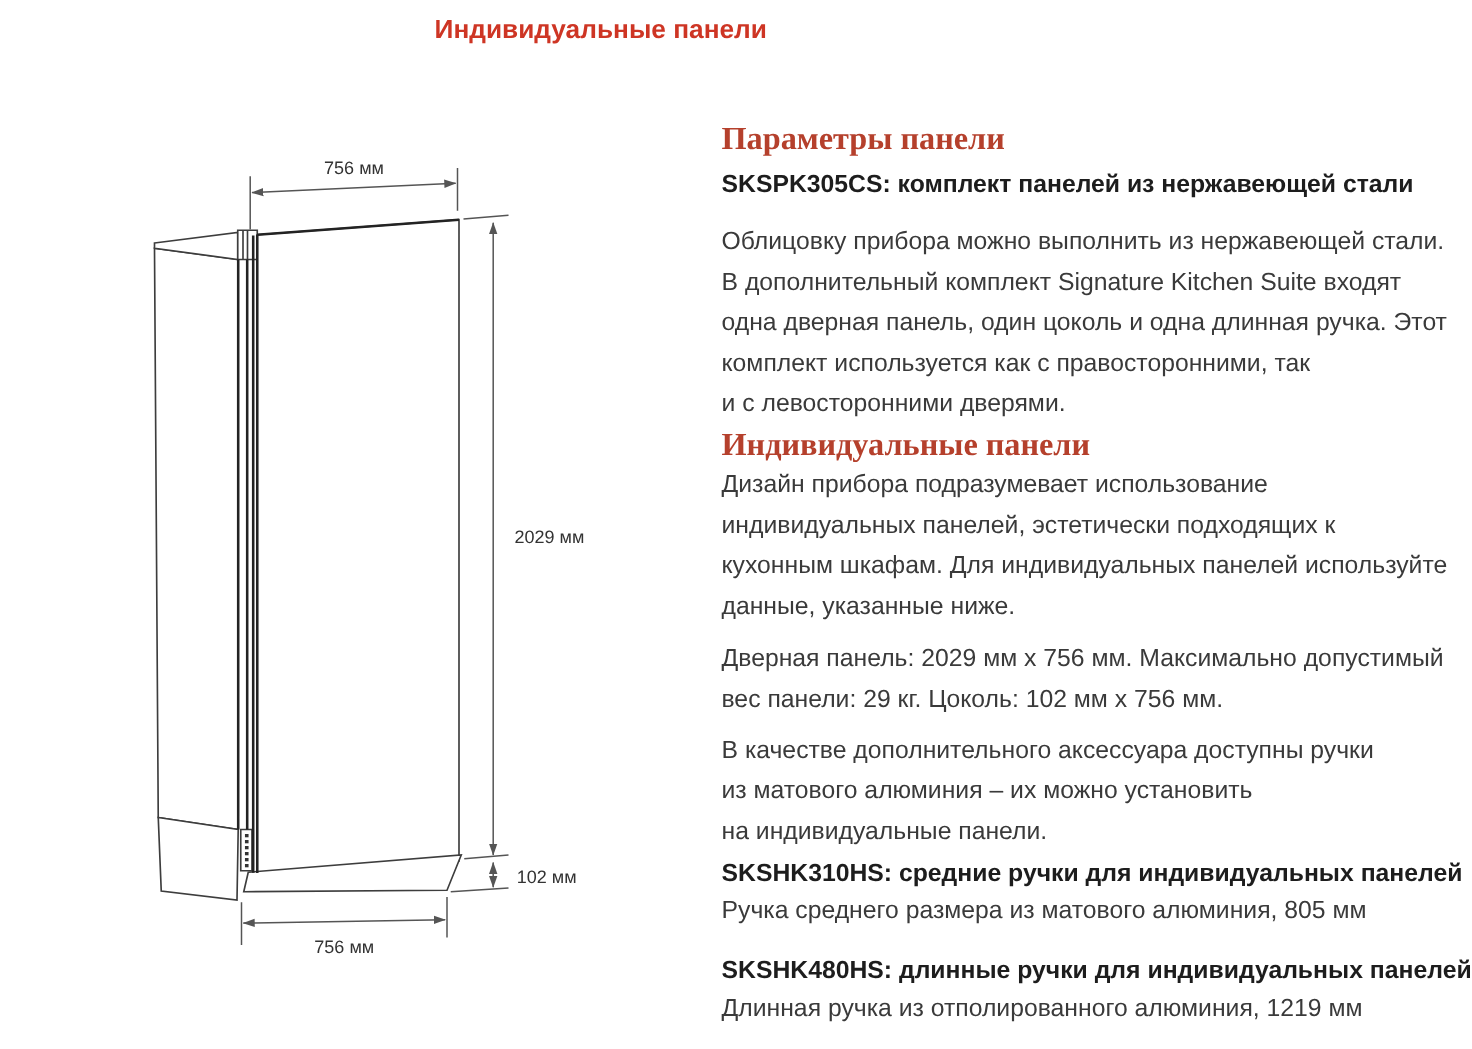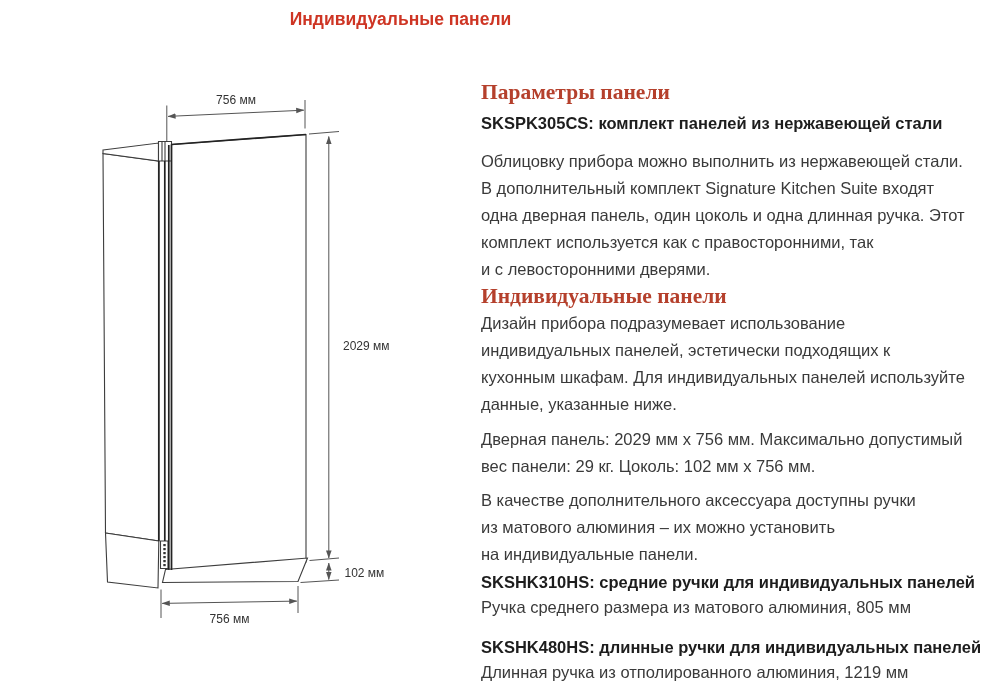--- a/index.html
+++ b/index.html
@@ -26,21 +26,21 @@
   .page-title {
     position: absolute;
     top: 8px; left: 0; width: 100%;
     text-align: center;
     font-size: 17.5px; line-height: 22px; font-weight: 700;
     color: var(--page-title-red);
     margin: 0;
   }
   .diagram-wrap {
     position: absolute;
-    left: 0; top: 0;
+    left: 0; top: 12px;
     width: 420px; height: 660px;
   }
   .diagram-wrap svg { display: block; }
   .dim-label {
     font-family: "Liberation Sans", sans-serif;
     font-size: 12px;
     fill: #333333;
   }
   .content {
     position: absolute;

